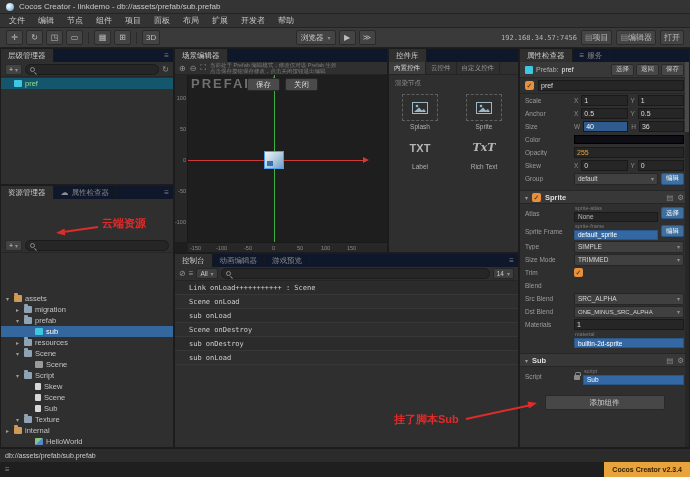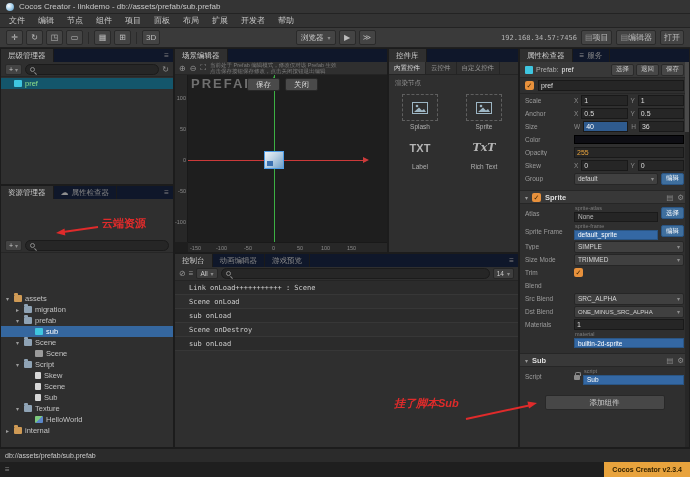--- a/index.html
+++ b/index.html
@@ -132,21 +132,21 @@
 
   
   .statusrow { position:absolute; left:0; right:0; top:448px; height:14px; background:#2b2b2b; border-top:1px solid #1c1c1c; display:flex; align-items:center; padding:0 5px; font-size:7px; color:#cccccc; }
   .bottombar { position:absolute; left:0; right:0; top:462px; height:15px; background:#1f1f1f; display:flex; align-items:center; padding-left:5px; }
   .bb-icon { color:#8a8a8a; font-size:8px; }
   .version-badge { margin-left:auto; height:100%; background:#e8a33d; color:#332200; font-size:7px; font-weight:bold; display:flex; align-items:center; padding:0 8px; }
 
   
   .note { position:absolute; color:#e02b2b; font-weight:bold; font-size:11px; z-index:10; }
   .note1 { left:102px; top:216px; }
-  .note2 { left:394px; top:396px;font-style:italic; }
+  .note2 { left:394px; top:412px; }
   svg.ann { position:absolute; left:0; top:0; width:690px; height:477px; pointer-events:none; z-index:9; }
 </style>
 </head>
 <body>
 
 <div class="titlebar">
   <span class="logo-dot"></span>
   <span>Cocos Creator - linkdemo - db://assets/prefab/sub.prefab</span>
 </div>
 
@@ -280,20 +280,25 @@
             <span class="tcaret">▾</span>
             <span class="ico ico-folder"></span>
             <span>prefab</span>
           </div>
         <div class="trow d2 sel-blue">
             <span class="tcaret"></span>
             <span class="ico ico-prefab"></span>
             <span>sub</span>
           </div>
         <div class="trow d1">
+            <span class="tcaret">▸</span>
+            <span class="ico ico-folder"></span>
+            <span>resources</span>
+          </div>
+        <div class="trow d1">
             <span class="tcaret">▾</span>
             <span class="ico ico-folder"></span>
             <span>Scene</span>
           </div>
         <div class="trow d2">
             <span class="tcaret"></span>
             <span class="ico ico-scene"></span>
             <span>Scene</span>
           </div>
         <div class="trow d1">
@@ -314,29 +319,29 @@
         <div class="trow d2">
             <span class="tcaret"></span>
             <span class="ico ico-script"></span>
             <span>Sub</span>
           </div>
         <div class="trow d1">
             <span class="tcaret">▾</span>
             <span class="ico ico-folder"></span>
             <span>Texture</span>
           </div>
+        <div class="trow d0">
+            <span class="tcaret">▸</span>
+            <span class="ico ico-folder root"></span>
+            <span>internal</span>
+          </div>
         <div class="trow d2">
             <span class="tcaret"></span>
             <span class="ico ico-image"></span>
             <span>HelloWorld</span>
-          </div>
-        <div class="trow d0">
-            <span class="tcaret">▸</span>
-            <span class="ico ico-folder root"></span>
-            <span>internal</span>
           </div>
       </div>
     </div>
   </div>
 
   <div class="center-col">
     <div style="height:205px; display:flex;">
 
       <div class="panel" style="width:214px;">
         <div class="phead">
@@ -455,20 +460,21 @@
         <span class="cselect">
           <span>14</span>
           <span class="caret">▾</span>
         </span>
       </div>
       <div class="clogs">
         <div class="clog">Link onLoad+++++++++++ : Scene</div>
         <div class="clog">Scene onLoad</div>
         <div class="clog">sub onLoad</div>
         <div class="clog">Scene onDestroy</div>
+        <div class="clog">sub onDestroy</div>
         <div class="clog">sub onLoad</div>
       </div>
     </div>
   </div>
 
   <div class="right-col">
     <div class="panel" style="flex:1;">
       <div class="phead">
         <span class="ptab">
             <span>属性检查器</span>

